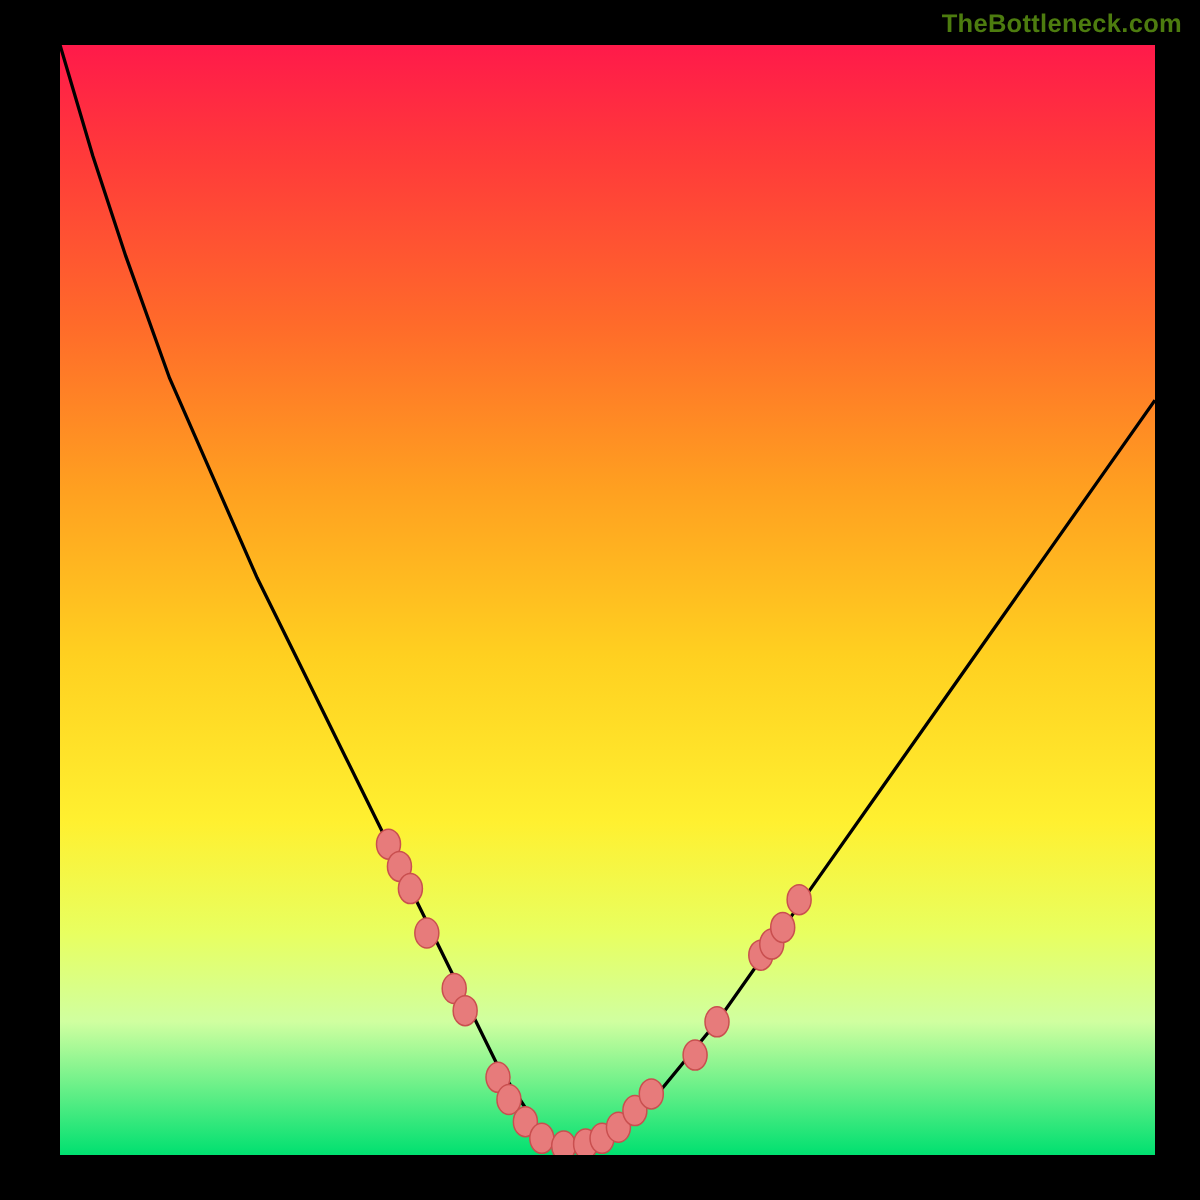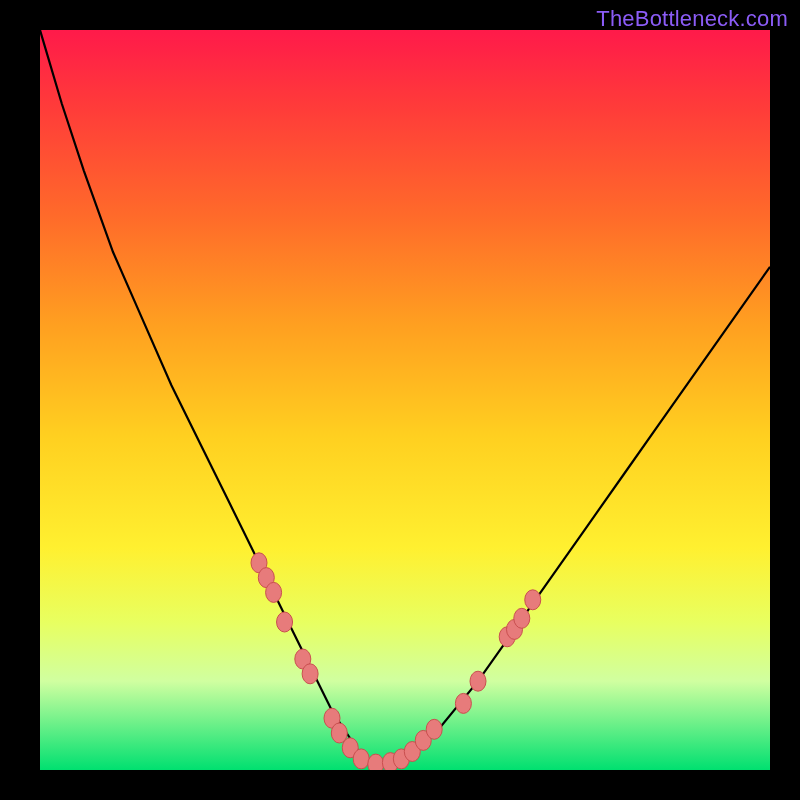--- a/index.html
+++ b/index.html
@@ -34,23 +34,23 @@
     left: 40px;
     top: 30px;
     width: 730px;
     height: 740px;
     pointer-events: none;
   }
   .watermark {
     position: absolute;
     top: 6px;
     right: 12px;
-    color: #8b5cf6;
-    font-size: 22px;
-    font-weight: 400;
+    color: #4d7c0f;
+    font-size: 17px;
+    font-weight: 700;
     letter-spacing: 0.2px;
   }
 </style>
 </head>
 <body>
 
 <div class="plot-area"></div>
 
 <svg class="overlay-svg" viewBox="0 0 730 740" preserveAspectRatio="none">
   <path id="curve-path" fill="none" stroke="#000" stroke-width="2.2" d="M0.00 0.00 L21.90 74.00 L43.80 140.60 L73.00 222.00 L102.20 288.60 L131.40 355.20 L160.60 414.40 L189.80 473.60 L219.00 532.80 L240.90 577.20 L262.80 621.60 L277.40 651.20 L292.00 680.80 L306.60 703.00 L321.20 725.20 L335.80 732.60 L350.40 732.60 L365.00 725.20 L401.50 695.60 L438.00 651.20 L474.50 599.40 L511.00 547.60 L547.50 495.80 L584.00 444.00 L620.50 392.20 L657.00 340.40 L693.50 288.60 L730.00 236.80"></path>

